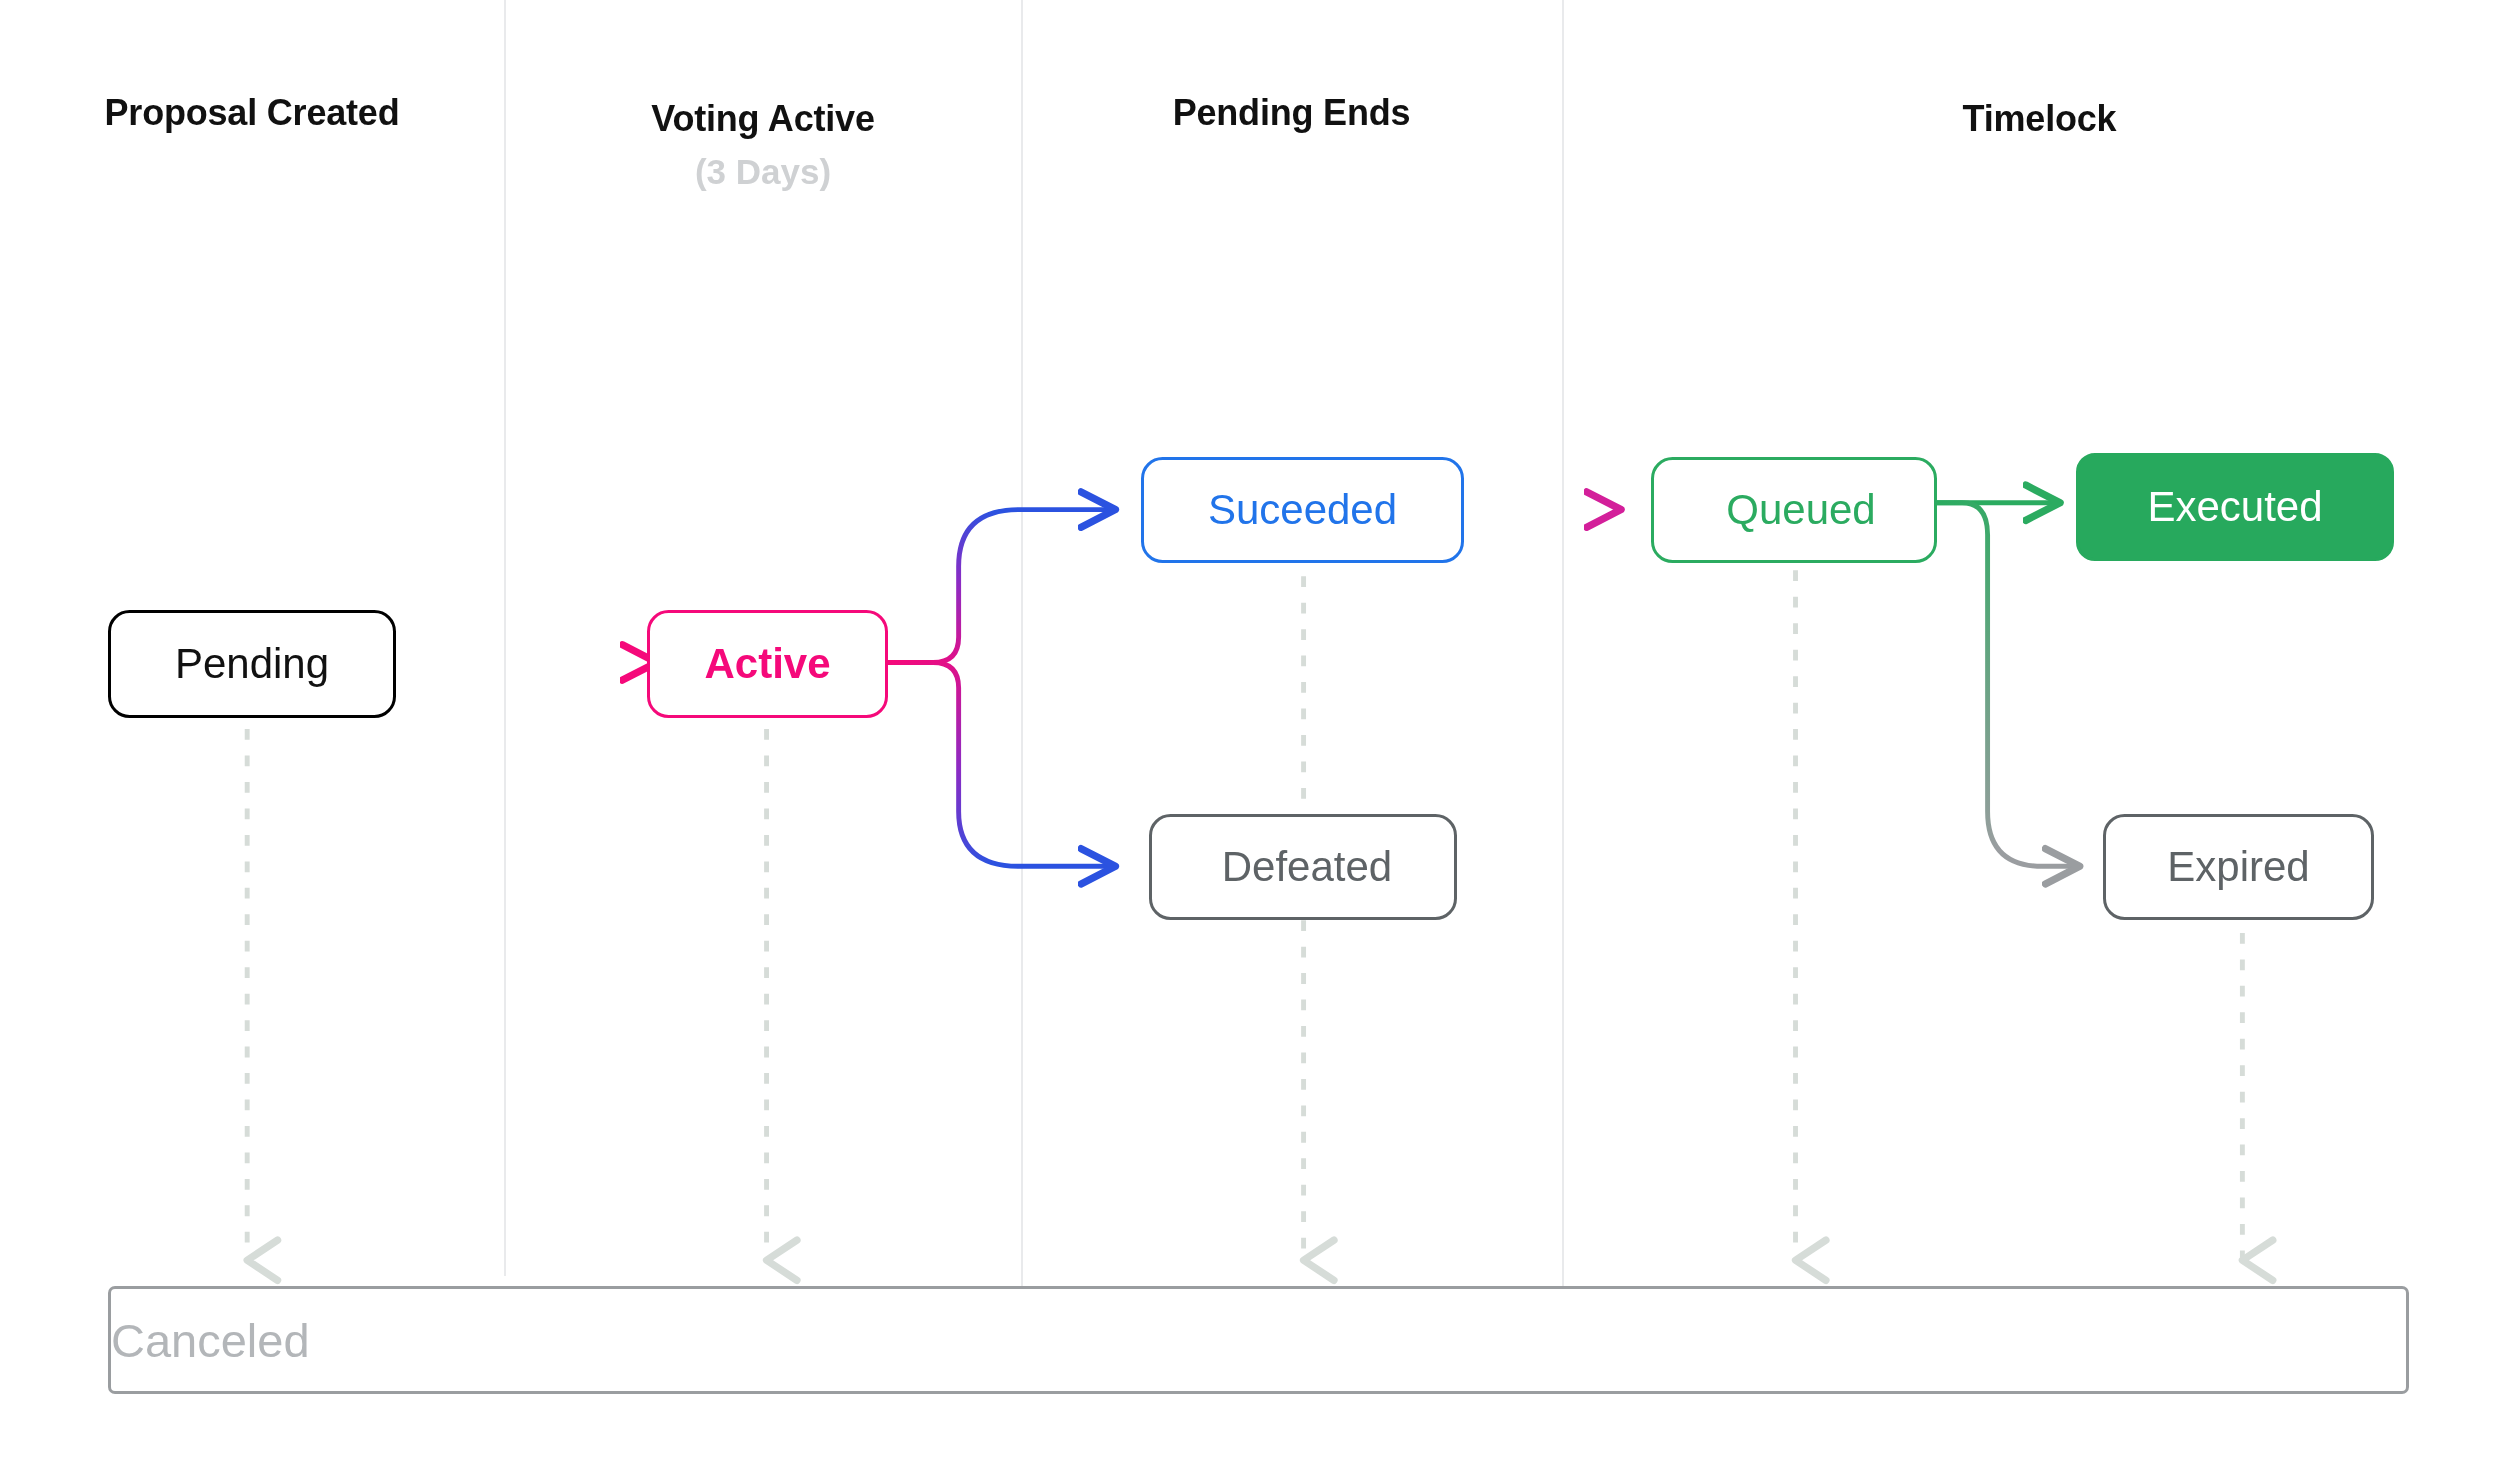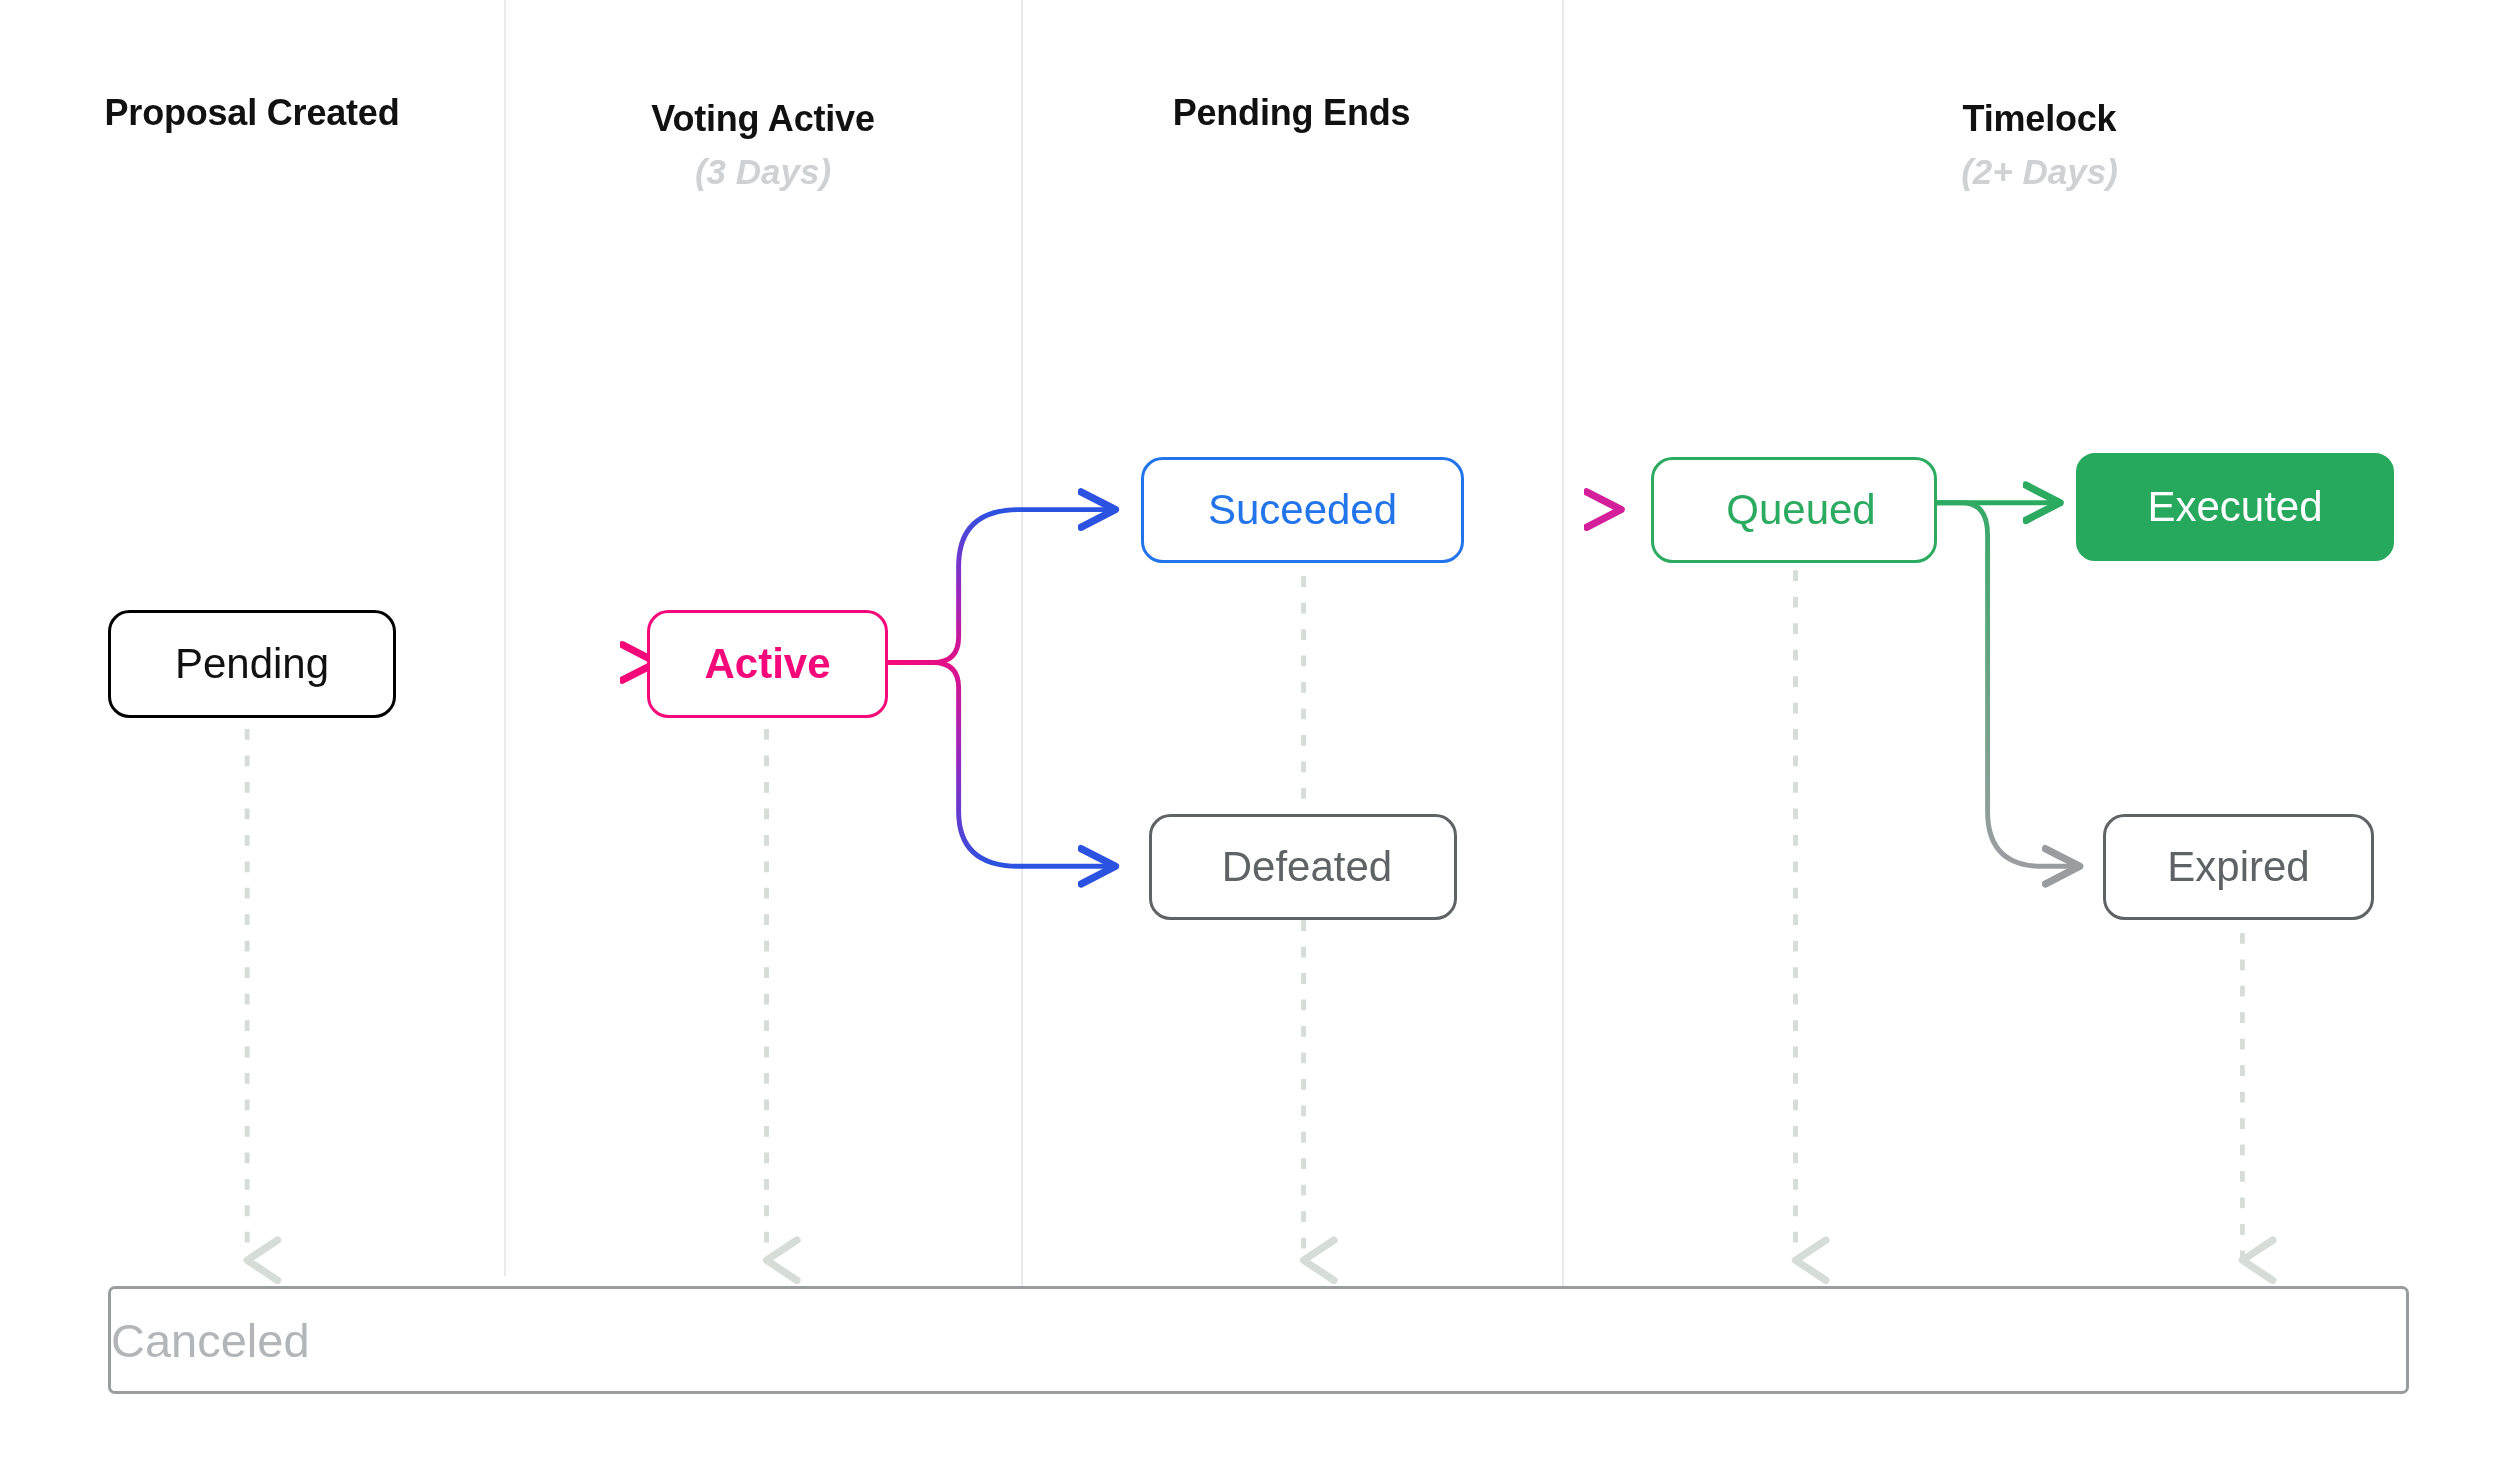--- a/index.html
+++ b/index.html
@@ -37,21 +37,20 @@
   .phase-title {
     font-size: 36px;
     font-weight: 700;
     color: #111111;
     letter-spacing: -0.2px;
     white-space: nowrap;
   }
   .phase-sub {
     font-size: 35px;
     font-weight: 700;
-    font-style: italic;
     color: #cfd1d3;
     white-space: nowrap;
     margin-top: 5.9px;
   }
 
   
   .node {
     position: absolute;
     box-sizing: border-box;
     display: flex;
@@ -115,21 +114,20 @@
     <div class="phase-title">Voting Active</div>
     <div class="phase-sub">(3 Days)</div>
   </div>
 
   <div class="phase-header" style="left:1021px; top:90px; width:541px;">
     <div class="phase-title">Pending Ends</div>
   </div>
 
   <div class="phase-header" style="left:1562px; top:96px; width:955px;">
     <div class="phase-title">Timelock</div>
-    <div class="phase-sub">(2+ Days)</div>
   </div>
 
   <svg id="edges" viewBox="0 0 2568 1497">
     <defs>
       <linearGradient id="g-pending-active" x1="0" y1="0" x2="1" y2="0">
         <stop offset="0%" stop-color="#1a1a1a"></stop>
         <stop offset="100%" stop-color="#f5097a"></stop>
       </linearGradient>
       <linearGradient id="g-active-suceeded" x1="0" y1="1" x2="0.45" y2="0">
         <stop offset="0%" stop-color="#f5097a"></stop>

